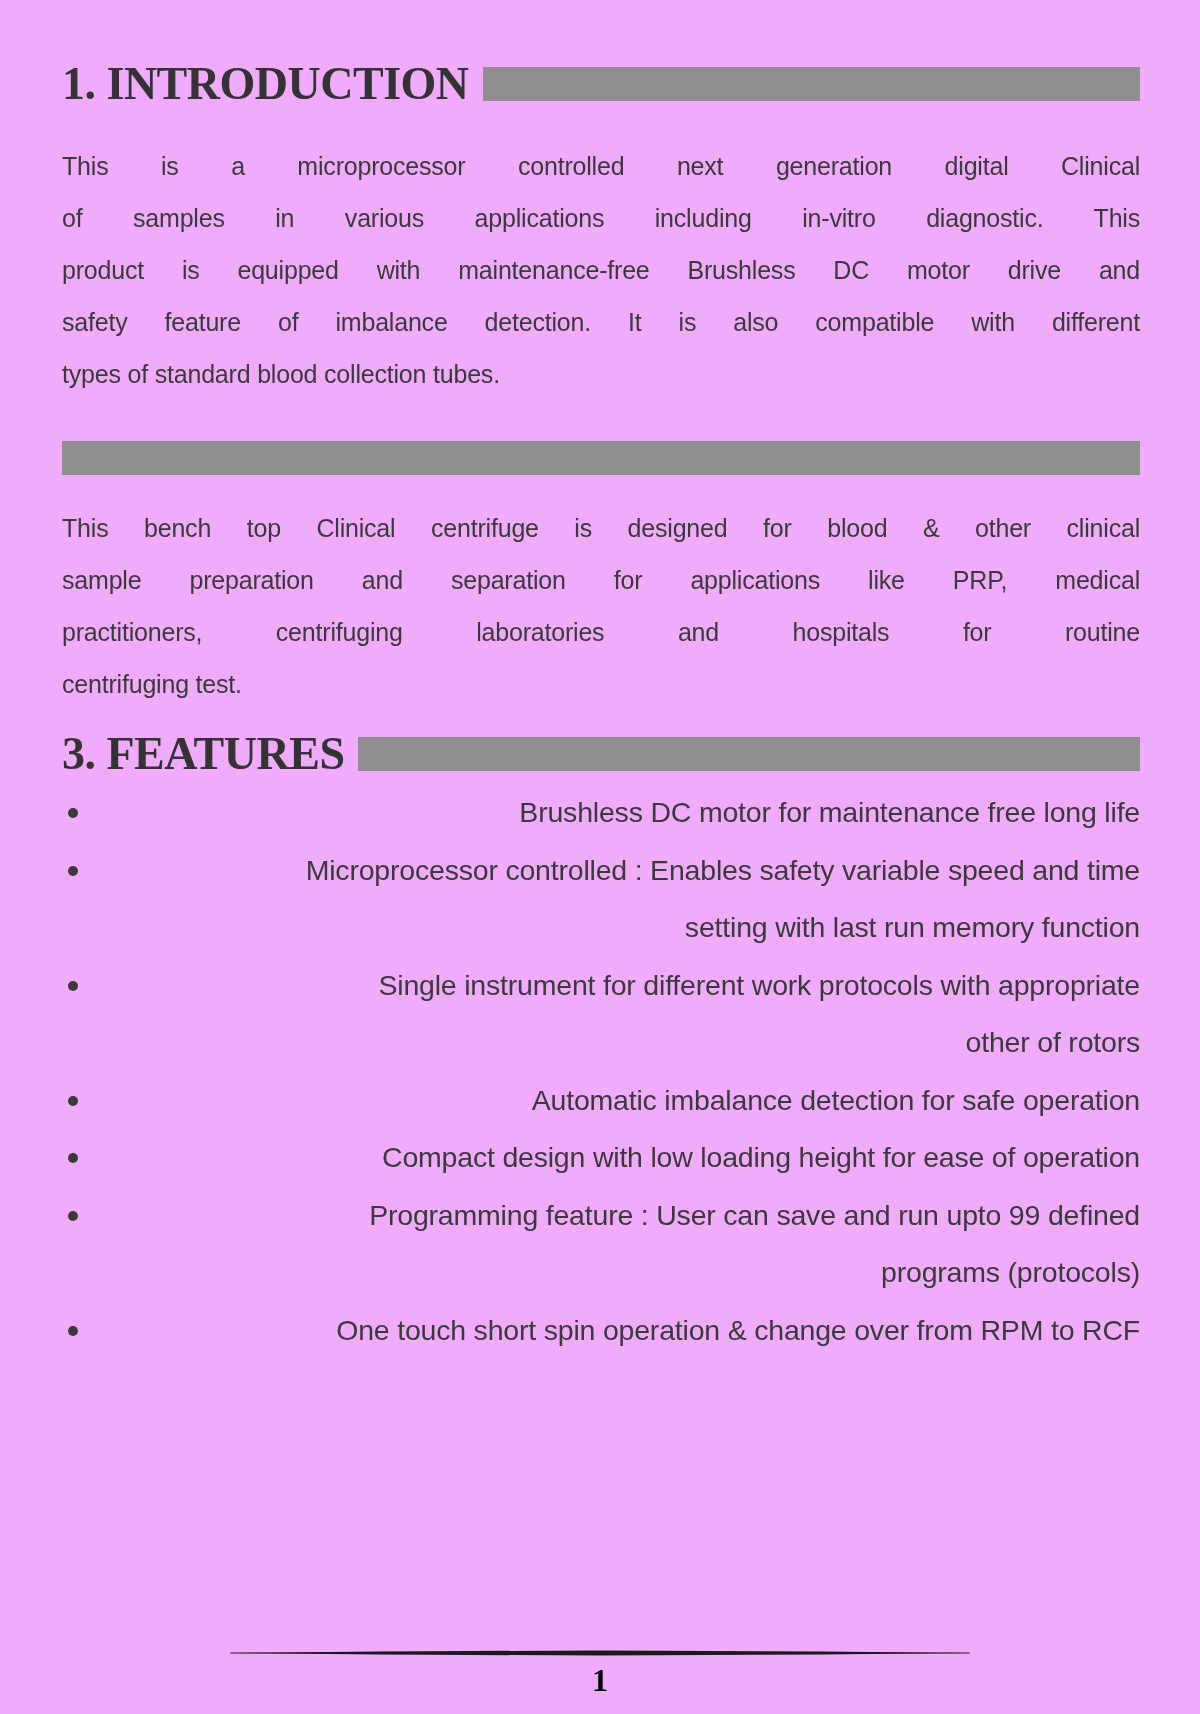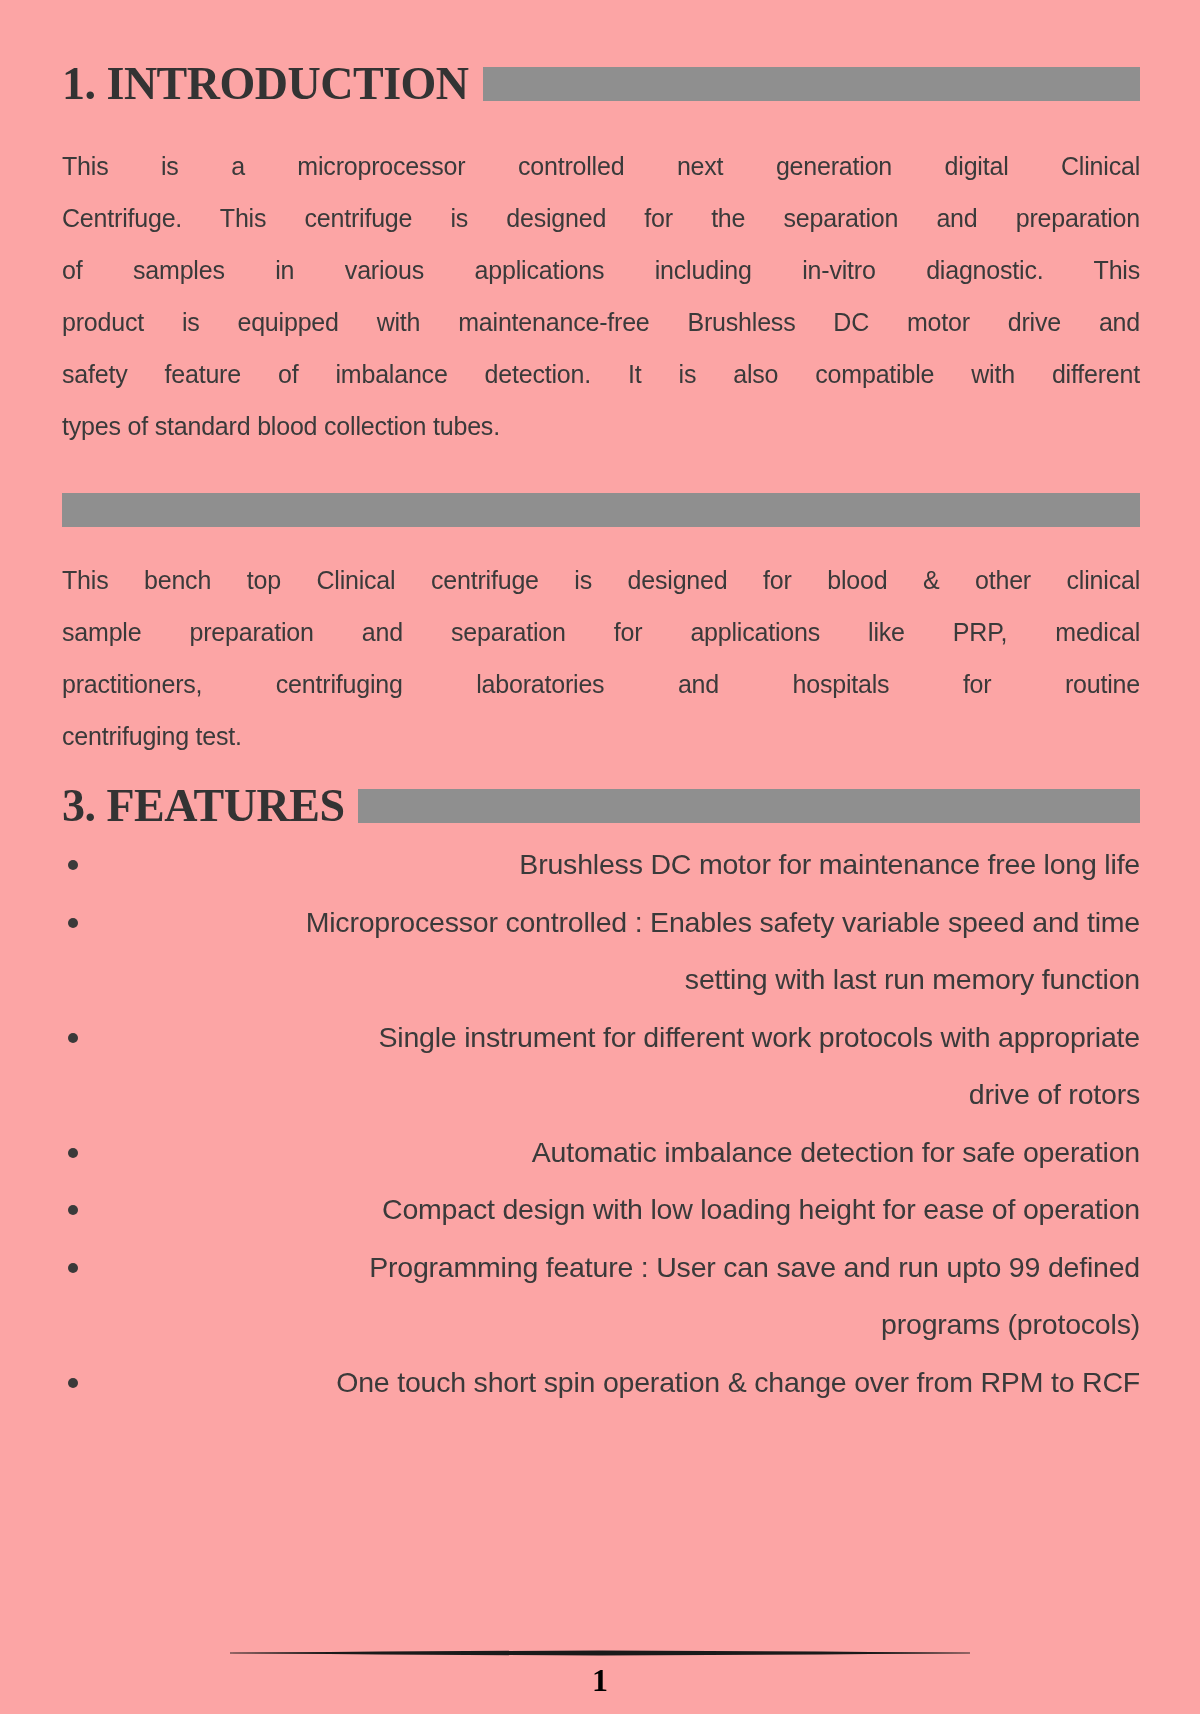--- a/index.html
+++ b/index.html
@@ -8,21 +8,21 @@
     --body-text:#3a3a3a;
     --rule-color:#1a1a1a;
   }
   *{box-sizing:border-box;}
   html,body{margin:0;padding:0;background:#ffffff;}
   .page{
     position:relative;
     width:1200px;
     height:1714px;
     margin:0 auto;
-    background:#fca5a5;
+    background:#f0abfc;
     padding:60px 60px 0 62px;
     font-family:"Liberation Sans", sans-serif;
     color:var(--body-text);
     overflow:hidden;
   }
   .sec-heading{
     display:flex;
     align-items:center;
     gap:14px;
     height:48px;
@@ -91,21 +91,20 @@
 
 <div class="page">
 
   <section class="sec" id="sec-intro">
     <div class="sec-heading">
       <span class="sec-title">1. INTRODUCTION</span>
       <span class="h-bar"></span>
     </div>
     <div class="para">
         <div class="jline">This is a microprocessor controlled next generation digital Clinical</div>
-        <div class="jline">Centrifuge. This centrifuge is designed for the separation and preparation</div>
         <div class="jline">of samples in various applications including in-vitro diagnostic. This</div>
         <div class="jline">product is equipped with maintenance-free Brushless DC motor drive and</div>
         <div class="jline">safety feature of imbalance detection. It is also compatible with different</div>
         <div class="jline last">types of standard blood collection tubes.</div>
       </div>
   </section>
 
   <section class="sec" id="sec-intended">
     <div class="sec-heading">
       <span class="h-bar"></span>
@@ -140,21 +139,21 @@
             <div class="bline">Microprocessor controlled : Enables safety variable speed and time</div>
             <div class="bline">setting with last run memory function</div>
           </span>
         </li>
         <li class="bullet-item">
           <span class="dot-col">
             <span class="dot"></span>
           </span>
           <span class="bi-text">
             <div class="bline">Single instrument for different work protocols with appropriate</div>
-            <div class="bline">drive of rotors</div>
+            <div class="bline">other of rotors</div>
           </span>
         </li>
         <li class="bullet-item">
           <span class="dot-col">
             <span class="dot"></span>
           </span>
           <span class="bi-text">
             <div class="bline">Automatic imbalance detection for safe operation</div>
           </span>
         </li>

